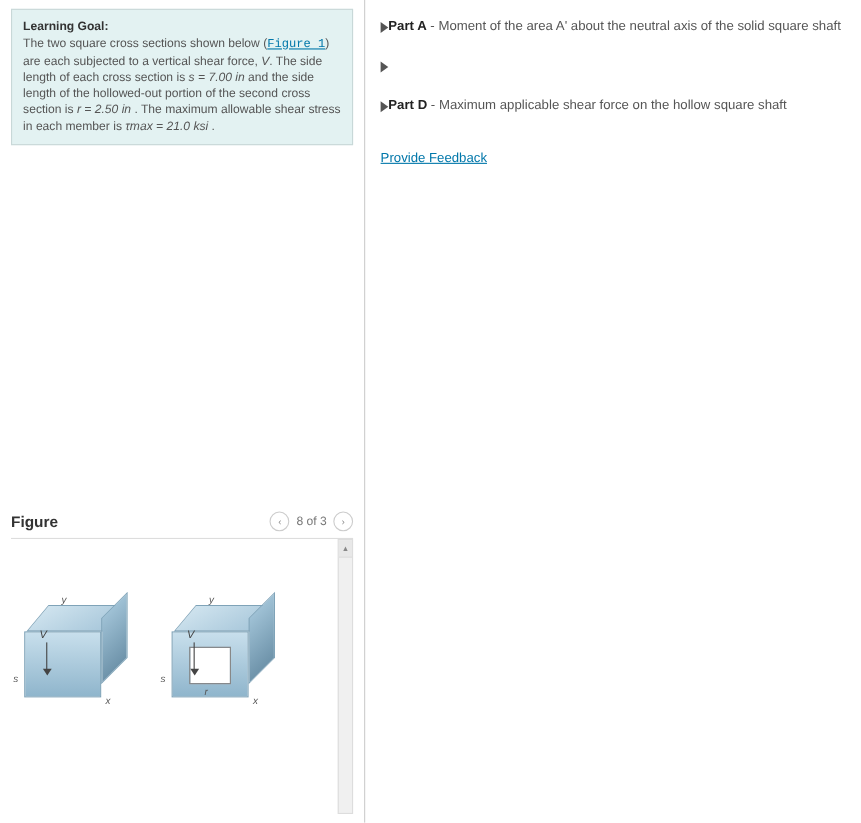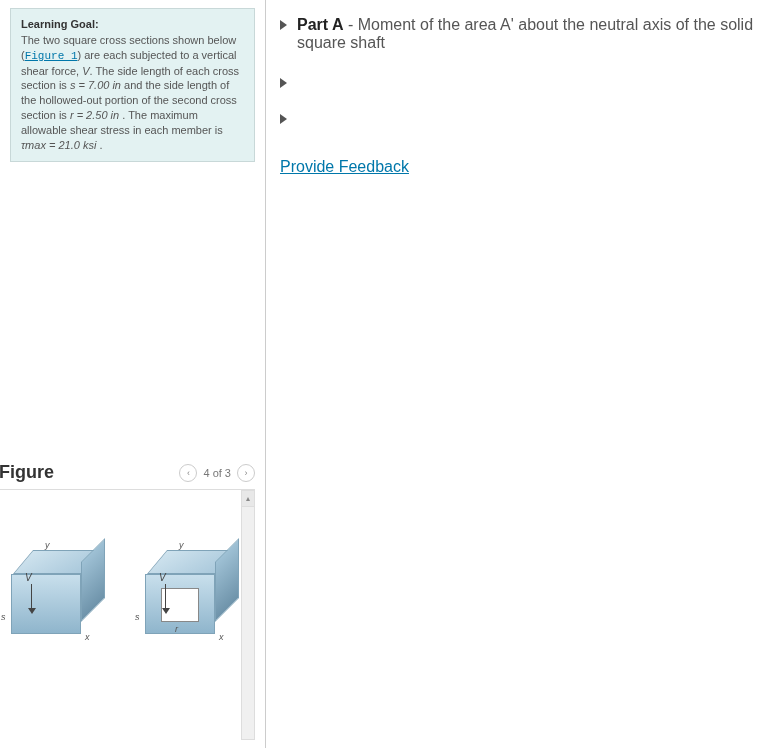--- a/index.html
+++ b/index.html
@@ -1,28 +1,28 @@
 <!DOCTYPE html>
 <html><head>
 <meta charset="utf-8">
 <style>
 * { box-sizing: border-box; margin: 0; padding: 0; }
 body { font-family: Arial, Helvetica, sans-serif; font-size: 12px; color: #333; background: #fff; width: 783px; }
 .container { display: flex; }
-.left-col { width: 266px; padding: 8px 10px; border-right: 1px solid #ccc; display: flex; flex-direction: column; min-height: 748px; align-items: flex-end; }
+.left-col { width: 332px; padding: 8px 10px; border-right: 1px solid #ccc; display: flex; flex-direction: column; min-height: 748px; }
 .right-col { flex: 1; padding: 10px 14px; }
 
 .goal-box { background: #e3f2f2; border: 1px solid #c8d8d8; padding: 8px 10px; font-size: 11px; line-height: 1.35; color: #555; }
 .goal-box b { color: #333; display: block; margin-bottom: 1px; }
 .goal-box a { color: #0077aa; text-decoration: underline; cursor: pointer; font-family: Liberation Mono, monospace; }
 .goal-box i { font-style: italic; }
 
 .figure-section { margin-top: auto; }
 .figure-hdr { display: flex; align-items: center; justify-content: space-between; border-bottom: 1px solid #ddd; padding: 6px 0; }
-.figure-hdr h3 { font-size: 18px; font-weight: bold; color: #333; }
+.figure-hdr h3 { font-size: 14px; font-weight: bold; color: #333; }
 .pager { display: flex; align-items: center; gap: 6px; font-size: 11px; color: #777; }
 .pager-btn { width: 18px; height: 18px; border: 1px solid #ccc; border-radius: 50%; background: #fff; display: flex; align-items: center; justify-content: center; font-size: 9px; color: #888; cursor: pointer; }
 .figure-body { position: relative; padding: 10px 0 0 0; height: 250px; }
 .scrollbar { position: absolute; right: 0; top: 0; width: 14px; height: 100%; background: #f0f0f0; border: 1px solid #ddd; }
 .scroll-up, .scroll-down { height: 16px; background: #e8e8e8; display: flex; align-items: center; justify-content: center; color: #888; font-size: 8px; }
 .scroll-up { border-bottom: 1px solid #ddd; }
 .scroll-track { position: absolute; top: 16px; bottom: 0; left: 0; right: 0; }
 
 .fig-imgs { display: flex; gap: 24px; padding: 40px 6px 0 6px; }
 .cube-wrap { width: 110px; height: 110px; position: relative; }
@@ -32,43 +32,43 @@
 .cube-side { position: absolute; left: 76px; top: 22px; width: 24px; height: 60px; background: linear-gradient(180deg,#9fc1d5,#6e93aa); transform: skewY(-45deg); transform-origin: top left; border: 1px solid #7fa3b8; }
 
 .hole { position: absolute; left: 22px; top: 48px; width: 38px; height: 34px; background: #ffffff; border: 1px solid #6e93aa; }
 .hole-inner { position: absolute; left: 22px; top: 48px; width: 38px; height: 34px; border: 1px solid #888; pointer-events:none; }
 
 .axis-lbl { position: absolute; font-size: 9px; font-style: italic; color: #555; }
 .arrow-v { position: absolute; left: 20px; top: 32px; font-size: 10px; font-style: italic; color: #444; }
 .arrow-line { position: absolute; left: 26px; top: 44px; width: 1px; height: 26px; background: #444; }
 .arrow-head { position: absolute; left: 23px; top: 68px; width: 0; height: 0; border-left: 4px solid transparent; border-right: 4px solid transparent; border-top: 6px solid #444; }
 
-.part-row { padding: 6px 0 16px 0; display: flex; align-items: flex-start; gap: 10px; font-size: 16px; }
+.part-row { padding: 6px 0 16px 0; display: flex; align-items: flex-start; font-size: 12px; }
 .tri { width: 0; height: 0; border-top: 5px solid transparent; border-bottom: 5px solid transparent; border-left: 7px solid #555; margin-top: 4px; flex-shrink: 0; }
 .part-label b { color: #222; }
 .part-label { color: #555; }
 
-.feedback { color: #0077aa; text-decoration: underline; font-size: 16px; margin-top: 18px; display: inline-block; cursor: pointer; }
+.feedback { color: #0077aa; text-decoration: underline; font-size: 12px; margin-top: 18px; display: inline-block; cursor: pointer; }
 </style>
 </head>
 <body>
 
 <div class="container">
   <div class="left-col">
     <div class="goal-box">
       <b>Learning Goal:</b>
       <span>The two square cross sections shown below (</span><a>Figure 1</a><span>) are each subjected to a vertical shear force, </span><i>V</i><span>. The side length of each cross section is </span><i>s = 7.00 in</i><span> and the side length of the hollowed-out portion of the second cross section is </span><i>r = 2.50 in</i><span> . The maximum allowable shear stress in each member is </span><i>τmax = 21.0 ksi</i><span> .</span>
     </div>
 
     <div class="figure-section">
       <div class="figure-hdr">
         <h3>Figure</h3>
         <div class="pager">
           <div class="pager-btn">‹</div>
-          <span>4 of 3</span>
+          <span>8 of 3</span>
           <div class="pager-btn">›</div>
         </div>
       </div>
       <div class="figure-body">
         <div class="fig-imgs">
 
           <div class="cube-wrap">
             <div class="cube-top"></div>
             <div class="cube-side"></div>
             <div class="cube-front"></div>
@@ -106,17 +106,18 @@
   <div class="right-col">
     <div class="part-row">
       <div class="tri"></div>
       <div class="part-label"><b>Part A</b><span> - Moment of the area A' about the neutral axis of the solid square shaft</span></div>
     </div>
     <div class="part-row">
       <div class="tri"></div>
     </div>
     <div class="part-row">
       <div class="tri"></div>
+      <div class="part-label"><b>Part D</b><span> - Maximum applicable shear force on the hollow square shaft</span></div>
     </div>
 
     <a class="feedback">Provide Feedback</a>
   </div>
 </div>
 
 </body></html>

